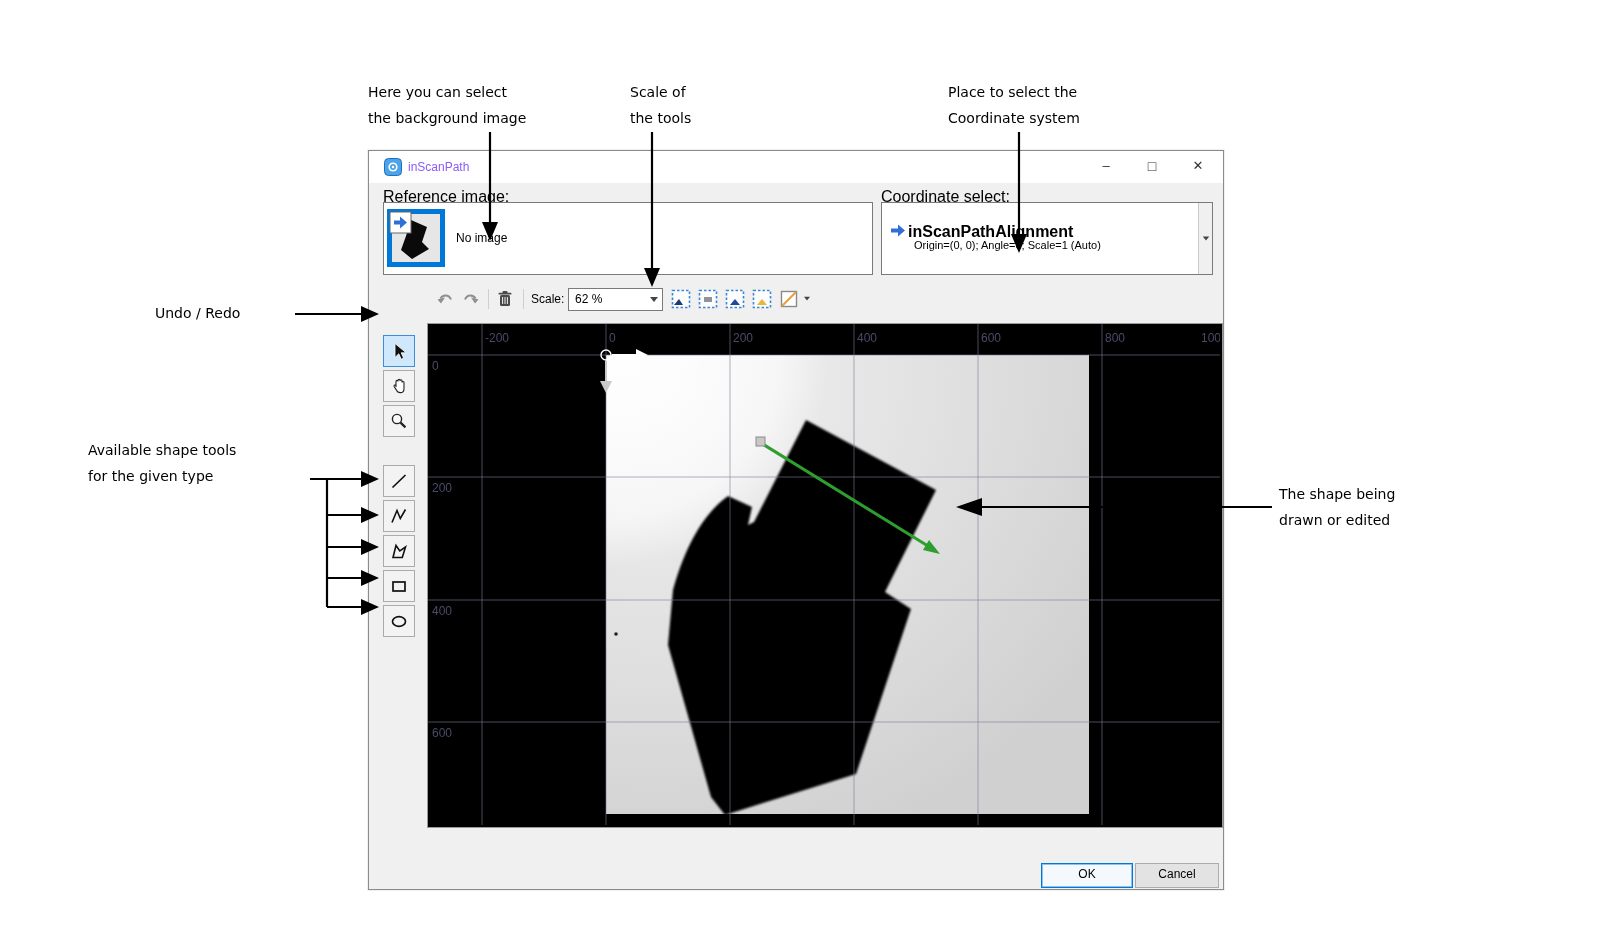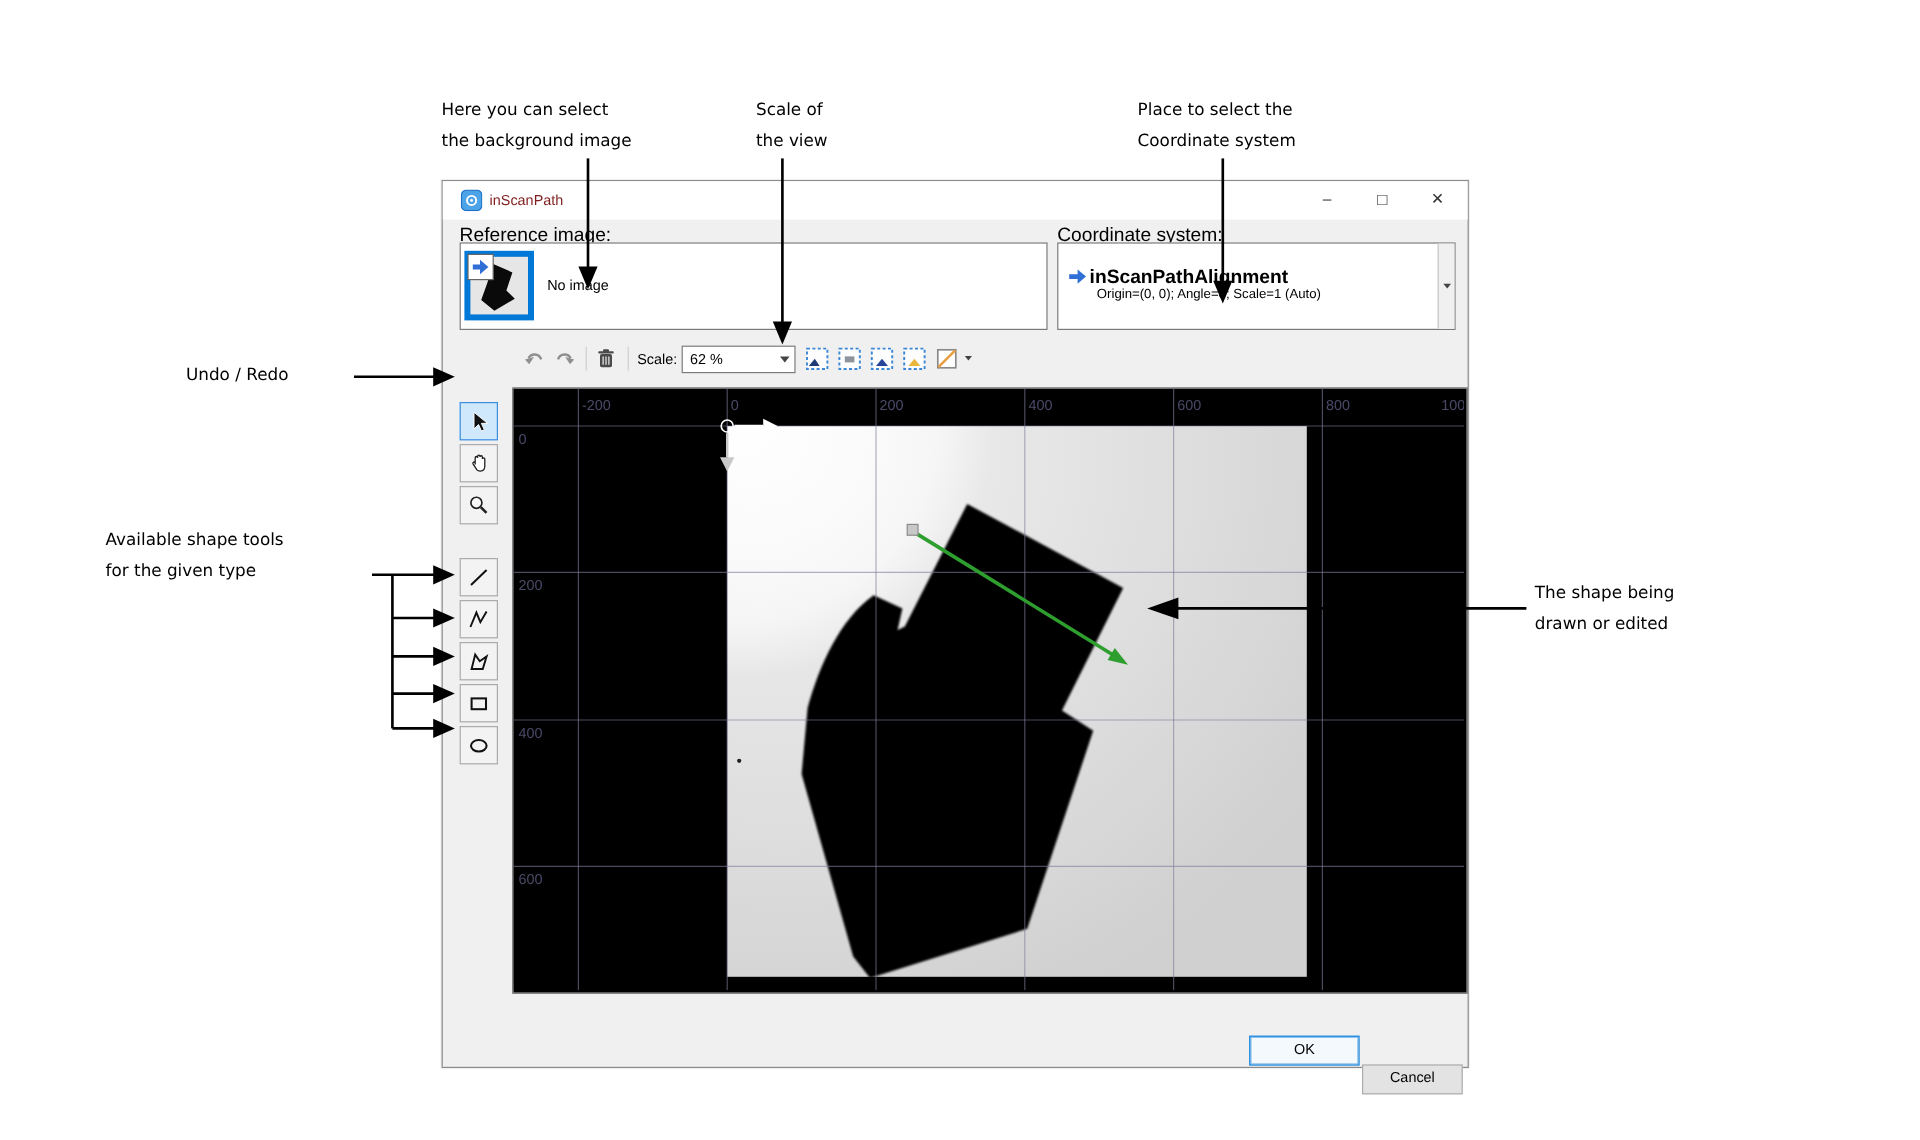--- a/index.html
+++ b/index.html
@@ -6,21 +6,21 @@
   .page{position:relative;width:1600px;height:950px;background:#fff;overflow:hidden;
         font-family:"Liberation Sans",sans-serif;}
   
   .callout{position:absolute;color:#000;font-family:"DejaVu Sans",sans-serif;
            font-size:14px;line-height:26px;white-space:nowrap;}
   .overlay{position:absolute;left:0;top:0;width:1600px;height:950px;z-index:50;pointer-events:none;}
   
   .dialog{position:absolute;left:368px;top:150px;width:854px;height:738px;background:#f0f0f0;
           border:1px solid #8b8b8b;box-shadow:0 0 0 1px rgba(0,0,0,.06);font-size:12px;}
   .titlebar{position:absolute;left:0;top:0;width:100%;height:32px;background:#ffffff;}
-  .title-text{position:absolute;left:39px;top:9px;font-size:12px;color:#7f1d1d;}
+  .title-text{position:absolute;left:39px;top:9px;font-size:12px;color:#8b5cf6;}
   .app-icon{position:absolute;left:15px;top:7px;width:18px;height:18px;}
   .win-btn{position:absolute;top:0;width:30px;height:30px;text-align:center;line-height:30px;
            font-size:13px;color:#333;cursor:default;}
   .grouplabel{position:absolute;font-size:16px;color:#000;}
   .listbox{position:absolute;background:#fff;border:1px solid #7a7a7a;}
   .thumb{position:absolute;left:3px;top:6px;width:58px;height:58px;background:#0078d7;}
   .noimage{position:absolute;left:72px;top:28px;font-size:12px;color:#000;}
   .coordname{position:absolute;left:26px;top:20px;font-weight:bold;font-size:16px;color:#000;}
   .coorddetails{position:absolute;left:32px;top:36px;font-size:11px;color:#000;}
   .coordarrow{position:absolute;left:8px;top:21px;}
@@ -54,21 +54,21 @@
 <body>
 
 <div class="page">
 
   <div class="callout" style="left:368px;top:79px;">
     <div>Here you can select</div>
     <div>the background image</div>
   </div>
   <div class="callout" style="left:630px;top:79px;">
     <div>Scale of</div>
-    <div>the view</div>
+    <div>the tools</div>
   </div>
   <div class="callout" style="left:948px;top:79px;">
     <div>Place to select the</div>
     <div>Coordinate system</div>
   </div>
   <div class="callout" style="left:155px;top:300px;">
     <div>Undo / Redo</div>
   </div>
   <div class="callout" style="left:88px;top:437px;">
     <div>Available shape tools</div>
@@ -100,21 +100,21 @@
         <svg width="58" height="58" viewBox="0 0 58 58">
           <rect x="5" y="5" width="48" height="48" fill="#e6e6e6"></rect>
           <polygon points="24,11 40,18 35,33 42,40 25,50 14,41 19,27" fill="#0a0a0a"></polygon>
           <rect x="3" y="3" width="21" height="21" fill="#ffffff" stroke="#666"></rect>
           <polygon points="7,11.5 13,11.5 13,7.5 20,13.5 13,19.5 13,15.5 7,15.5" fill="#2f6fd6"></polygon>
         </svg>
       </div>
       <div class="noimage">No image</div>
     </div>
 
-    <div class="grouplabel" style="left:512px;top:37px;">Coordinate system:</div>
+    <div class="grouplabel" style="left:512px;top:37px;">Coordinate select:</div>
     <div class="listbox" style="left:512px;top:51px;width:330px;height:71px;">
       <svg class="coordarrow" width="16" height="13" viewBox="0 0 16 13">
         <polygon points="1,4.5 8,4.5 8,0.5 15,6.5 8,12.5 8,8.5 1,8.5" fill="#2f6fd6"></polygon>
       </svg>
       <div class="coordname">inScanPathAlignment</div>
       <div class="coorddetails">Origin=(0, 0); Angle=0; Scale=1 (Auto)</div>
       <div class="scrollstrip">
         <div class="caret" style="transform:scale(.8);"></div>
       </div>
     </div>
@@ -291,21 +291,21 @@
 
         <g>
           <line x1="333" y1="119" x2="500" y2="222" stroke="#2e9e2e" stroke-width="3"></line>
           <polygon points="512,230 495,226 501,216" fill="#2e9e2e"></polygon>
           <rect x="328" y="113" width="9" height="9" fill="#c8c8c8" stroke="#8a8a8a"></rect>
         </g>
       </svg>
     </div>
 
     <div class="btn default" style="left:672px;width:90px;">OK</div>
-    <div class="btn" style="left:766px;width:82px;margin-top:24px;">Cancel</div>
+    <div class="btn" style="left:766px;width:82px;">Cancel</div>
   </div>
 
   <svg class="overlay">
     <g stroke="#000" stroke-width="2.2" fill="#000">
 
       <g>
         <line x1="490" y1="132" x2="490" y2="224"></line>
         <polygon points="482,222 498,222 490,241" stroke="none"></polygon>
       </g>
 

